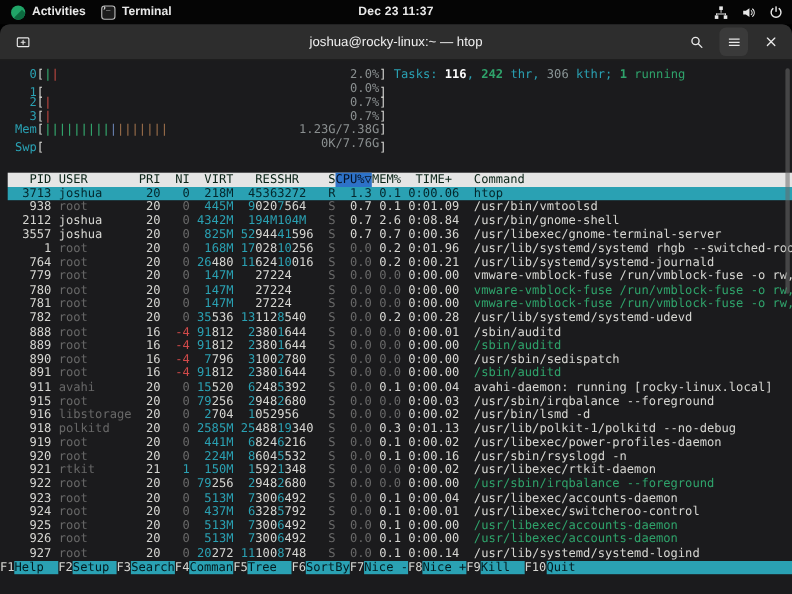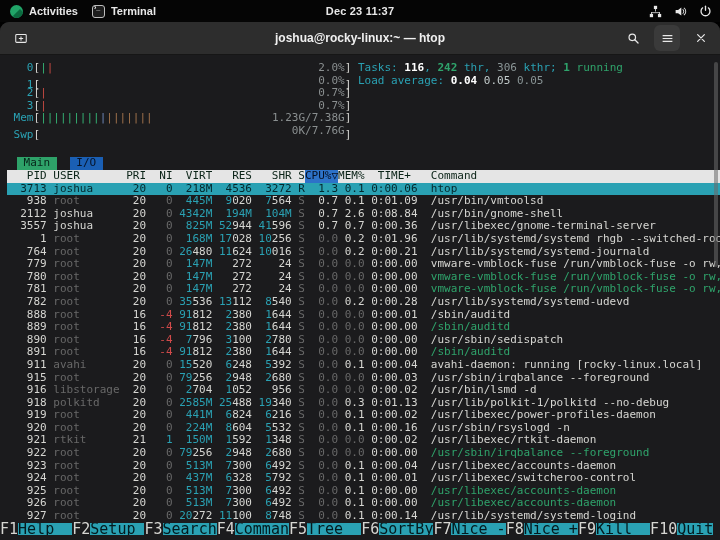--- a/index.html
+++ b/index.html
@@ -20,21 +20,21 @@
   .tb-clock { position:absolute; left:50%; transform:translateX(-50%); letter-spacing:.2px; }
   .tb-right { position:absolute; right:8px; display:flex; align-items:center; gap:12px; }
   .tb-right svg { display:block; }
 
   
   .window { position:absolute; top:22px; left:0; width:720px; height:518px;
             background:#1b1b1d; border-radius:9px 9px 0 0; overflow:hidden; }
   .titlebar { position:absolute; top:0; left:0; width:100%; height:33px; background:#2d2d2d;
               border-bottom:1px solid #161616; display:flex; align-items:center; }
   .title { position:absolute; left:50%; transform:translateX(-50%); color:#f0f0f0;
-           font-size:12px; font-weight:bold; white-space:nowrap; }
+           font-size:12px; font-weight:normal; white-space:nowrap; }
   .tbtn { width:26px; height:26px; border-radius:6px; display:flex; align-items:center;
           justify-content:center; cursor:pointer; }
   .tbtn.raised { background:#3a3a3a; }
   .newtab { position:absolute; left:8px; top:3px; }
   .tb-actions { position:absolute; right:6px; top:3px; display:flex; gap:8px; }
 
   
   .term-content { position:absolute; top:33px; left:0; width:720px; height:485px;
                   padding:7px 0 0 7px; font-family:"DejaVu Sans Mono", monospace;
                   font-size:11px; line-height:12.6px; color:#d6d6d2; }
@@ -66,33 +66,33 @@
   .hdr { background:#e5e5e5; color:#0a2317; }
   .hdr .cell { color:#0a2317; }
   .hdr .cell-cpu { background:#2d72c8; color:#061022; }
   .cell { display:inline-block; overflow:hidden; }
   .cell-pid  { width:6ch;  text-align:right; }
   .cell-user { width:10ch; margin-left:1ch; text-align:left; }
   .cell-pri  { width:4ch;  text-align:right; }
   .cell-ni   { width:4ch;  text-align:right; }
   .cell-virt { width:6ch;  text-align:right; }
   .cell-res  { width:6ch;  text-align:right; }
-  .cell-shr  { width:6ch;  text-align:right; }
+  .cell-shr  { width:6ch;  text-align:left; }
   .cell-s    { width:2ch;  text-align:right; }
   .cell-cpu  { width:5ch;  text-align:right; }
   .cell-mem  { width:4ch;  text-align:right; }
   .cell-time { width:9ch;  text-align:center; }
   .cell-cmd  { margin-left:1ch; flex:1; text-align:left; }
   .c-wh { color:#d6d6d2; } .c-dim { color:#686868; } .c-cy { color:#2aa1b3; }
   .c-red { color:#d14a4a; } .c-grn { color:#2fa36b; }
   .prow.sel { background:#2aa1b3; }
   .prow.sel span, .prow.sel .cell { color:#04272c !important; }
 
-  .fbar { display:flex; height:12.6px; line-height:12.6px; width:628px; margin-left:-7px;
-          font-size:15px; }
+  .fbar { display:flex; height:12.6px; line-height:12.6px; width:720px; margin-left:-7px;
+          font-size:11px; }
   .fk { display:flex; cursor:pointer; }
   .fk-key { color:#d6d6d2; background:transparent; white-space:pre; }
   .fk-label { background:#2aa1b3; color:#031b1f; white-space:pre; width:6ch; overflow:hidden; }
   .fk:last-child { flex:1; } .fk:last-child .fk-label { width:auto; flex:1; }
 
   .scroll-thumb { position:absolute; right:2px; top:40px; width:4px; height:205px;
                   background:#6a6a6a; opacity:.55; border-radius:2px; }
 </style>
 </head>
 <body>
@@ -164,28 +164,23 @@
       <div id="meter-lines">
           <div class="meter-line"><span class="m-label">   0</span><span class="m-brk">[</span><span class="m-content"><span class="m-bars"><span class="b-green">|</span><span class="b-red">|</span></span><span class="m-val">2.0%</span></span><span class="m-brk">]</span></div>
           <div class="meter-line"><span class="m-label">   1</span><span class="m-brk">[</span><span class="m-content"><span class="m-bars"></span><span class="m-val">0.0%</span></span><span class="m-brk">]</span></div>
           <div class="meter-line"><span class="m-label">   2</span><span class="m-brk">[</span><span class="m-content"><span class="m-bars"><span class="b-red">|</span></span><span class="m-val">0.7%</span></span><span class="m-brk">]</span></div>
           <div class="meter-line"><span class="m-label">   3</span><span class="m-brk">[</span><span class="m-content"><span class="m-bars"><span class="b-red">|</span></span><span class="m-val">0.7%</span></span><span class="m-brk">]</span></div>
           <div class="meter-line"><span class="m-label"> Mem</span><span class="m-brk">[</span><span class="m-content"><span class="m-bars"><span class="b-green">|||||||||</span><span class="b-blue">|</span><span class="b-yellow">|||||||</span></span><span class="m-val">1.23G/7.38G</span></span><span class="m-brk">]</span></div>
           <div class="meter-line"><span class="m-label"> Swp</span><span class="m-brk">[</span><span class="m-content"><span class="m-bars"></span><span class="m-val">0K/7.76G</span></span><span class="m-brk">]</span></div>
         </div>
       <div class="rightinfo" id="info-lines">
           <div class="mono-line"><span class="s-lbl">Tasks: </span><span class="s-bw">116</span><span class="s-lbl">, </span><span class="s-gb">242</span><span class="s-lbl"> thr</span><span class="s-lbl">, </span><span class="s-dim2">306</span><span class="s-lbl"> kthr</span><span class="s-lbl">; </span><span class="s-gb">1</span><span class="s-g"> running</span></div>
-          <div class="mono-line"><span class="s-lbl">Load average: </span><span class="s-bw">0.04 </span><span class="s-w2">0.05 </span><span class="s-dim2">0.05</span></div>
         </div>
     </div>
     <div class="spacer"></div>
-    <div class="tabs" id="tabs">
-        <span class="tab tab-main">Main</span>
-        <span class="tab tab-io">I/O</span>
-      </div>
     <div id="table">
         <div class="prow hdr"><span class="cell cell-pid">PID</span><span class="cell cell-user">USER</span><span class="cell cell-pri">PRI</span><span class="cell cell-ni">NI</span><span class="cell cell-virt">VIRT</span><span class="cell cell-res">RES</span><span class="cell cell-shr">SHR</span><span class="cell cell-s">S</span><span class="cell cell-cpu">CPU%▽</span><span class="cell cell-mem">MEM%</span><span class="cell cell-time">TIME+</span><span class="cell cell-cmd">Command</span></div>
         <div class="prow sel"><span class="cell cell-pid"><span class="c-wh">3713</span></span><span class="cell cell-user"><span class="c-wh">joshua</span></span><span class="cell cell-pri"><span class="c-wh">20</span></span><span class="cell cell-ni"><span class="c-dim">0</span></span><span class="cell cell-virt"><span class="c-cy">218M</span></span><span class="cell cell-res"><span class="c-cy">4</span><span class="c-wh">536</span></span><span class="cell cell-shr"><span class="c-cy">3</span><span class="c-wh">272</span></span><span class="cell cell-s"><span class="c-dim">R</span></span><span class="cell cell-cpu"><span class="c-wh">1.3</span></span><span class="cell cell-mem"><span class="c-wh">0.1</span></span><span class="cell cell-time"><span class="c-wh">0:00.06</span></span><span class="cell cell-cmd"><span class="c-wh">htop</span></span></div>
         <div class="prow"><span class="cell cell-pid"><span class="c-wh">938</span></span><span class="cell cell-user"><span class="c-dim">root</span></span><span class="cell cell-pri"><span class="c-wh">20</span></span><span class="cell cell-ni"><span class="c-dim">0</span></span><span class="cell cell-virt"><span class="c-cy">445M</span></span><span class="cell cell-res"><span class="c-cy">9</span><span class="c-wh">020</span></span><span class="cell cell-shr"><span class="c-cy">7</span><span class="c-wh">564</span></span><span class="cell cell-s"><span class="c-dim">S</span></span><span class="cell cell-cpu"><span class="c-wh">0.7</span></span><span class="cell cell-mem"><span class="c-wh">0.1</span></span><span class="cell cell-time"><span class="c-wh">0:01.09</span></span><span class="cell cell-cmd"><span class="c-wh">/usr/bin/vmtoolsd</span></span></div>
         <div class="prow"><span class="cell cell-pid"><span class="c-wh">2112</span></span><span class="cell cell-user"><span class="c-wh">joshua</span></span><span class="cell cell-pri"><span class="c-wh">20</span></span><span class="cell cell-ni"><span class="c-dim">0</span></span><span class="cell cell-virt"><span class="c-cy">4342M</span></span><span class="cell cell-res"><span class="c-cy">194M</span></span><span class="cell cell-shr"><span class="c-cy">104M</span></span><span class="cell cell-s"><span class="c-dim">S</span></span><span class="cell cell-cpu"><span class="c-wh">0.7</span></span><span class="cell cell-mem"><span class="c-wh">2.6</span></span><span class="cell cell-time"><span class="c-wh">0:08.84</span></span><span class="cell cell-cmd"><span class="c-wh">/usr/bin/gnome-shell</span></span></div>
         <div class="prow"><span class="cell cell-pid"><span class="c-wh">3557</span></span><span class="cell cell-user"><span class="c-wh">joshua</span></span><span class="cell cell-pri"><span class="c-wh">20</span></span><span class="cell cell-ni"><span class="c-dim">0</span></span><span class="cell cell-virt"><span class="c-cy">825M</span></span><span class="cell cell-res"><span class="c-cy">52</span><span class="c-wh">944</span></span><span class="cell cell-shr"><span class="c-cy">41</span><span class="c-wh">596</span></span><span class="cell cell-s"><span class="c-dim">S</span></span><span class="cell cell-cpu"><span class="c-wh">0.7</span></span><span class="cell cell-mem"><span class="c-wh">0.7</span></span><span class="cell cell-time"><span class="c-wh">0:00.36</span></span><span class="cell cell-cmd"><span class="c-wh">/usr/libexec/gnome-terminal-server</span></span></div>
         <div class="prow"><span class="cell cell-pid"><span class="c-wh">1</span></span><span class="cell cell-user"><span class="c-dim">root</span></span><span class="cell cell-pri"><span class="c-wh">20</span></span><span class="cell cell-ni"><span class="c-dim">0</span></span><span class="cell cell-virt"><span class="c-cy">168M</span></span><span class="cell cell-res"><span class="c-cy">17</span><span class="c-wh">028</span></span><span class="cell cell-shr"><span class="c-cy">10</span><span class="c-wh">256</span></span><span class="cell cell-s"><span class="c-dim">S</span></span><span class="cell cell-cpu"><span class="c-dim">0.0</span></span><span class="cell cell-mem"><span class="c-wh">0.2</span></span><span class="cell cell-time"><span class="c-wh">0:01.96</span></span><span class="cell cell-cmd"><span class="c-wh">/usr/lib/systemd/systemd rhgb --switched-root</span></span></div>
         <div class="prow"><span class="cell cell-pid"><span class="c-wh">764</span></span><span class="cell cell-user"><span class="c-dim">root</span></span><span class="cell cell-pri"><span class="c-wh">20</span></span><span class="cell cell-ni"><span class="c-dim">0</span></span><span class="cell cell-virt"><span class="c-cy">26</span><span class="c-wh">480</span></span><span class="cell cell-res"><span class="c-cy">11</span><span class="c-wh">624</span></span><span class="cell cell-shr"><span class="c-cy">10</span><span class="c-wh">016</span></span><span class="cell cell-s"><span class="c-dim">S</span></span><span class="cell cell-cpu"><span class="c-dim">0.0</span></span><span class="cell cell-mem"><span class="c-wh">0.2</span></span><span class="cell cell-time"><span class="c-wh">0:00.21</span></span><span class="cell cell-cmd"><span class="c-wh">/usr/lib/systemd/systemd-journald</span></span></div>
         <div class="prow"><span class="cell cell-pid"><span class="c-wh">779</span></span><span class="cell cell-user"><span class="c-dim">root</span></span><span class="cell cell-pri"><span class="c-wh">20</span></span><span class="cell cell-ni"><span class="c-dim">0</span></span><span class="cell cell-virt"><span class="c-cy">147M</span></span><span class="cell cell-res"><span class="c-wh">272</span></span><span class="cell cell-shr"><span class="c-wh">24</span></span><span class="cell cell-s"><span class="c-dim">S</span></span><span class="cell cell-cpu"><span class="c-dim">0.0</span></span><span class="cell cell-mem"><span class="c-dim">0.0</span></span><span class="cell cell-time"><span class="c-wh">0:00.00</span></span><span class="cell cell-cmd"><span class="c-wh">vmware-vmblock-fuse /run/vmblock-fuse -o rw,s</span></span></div>
         <div class="prow"><span class="cell cell-pid"><span class="c-wh">780</span></span><span class="cell cell-user"><span class="c-dim">root</span></span><span class="cell cell-pri"><span class="c-wh">20</span></span><span class="cell cell-ni"><span class="c-dim">0</span></span><span class="cell cell-virt"><span class="c-cy">147M</span></span><span class="cell cell-res"><span class="c-wh">272</span></span><span class="cell cell-shr"><span class="c-wh">24</span></span><span class="cell cell-s"><span class="c-dim">S</span></span><span class="cell cell-cpu"><span class="c-dim">0.0</span></span><span class="cell cell-mem"><span class="c-dim">0.0</span></span><span class="cell cell-time"><span class="c-wh">0:00.00</span></span><span class="cell cell-cmd"><span class="c-grn">vmware-vmblock-fuse /run/vmblock-fuse -o rw,s</span></span></div>

